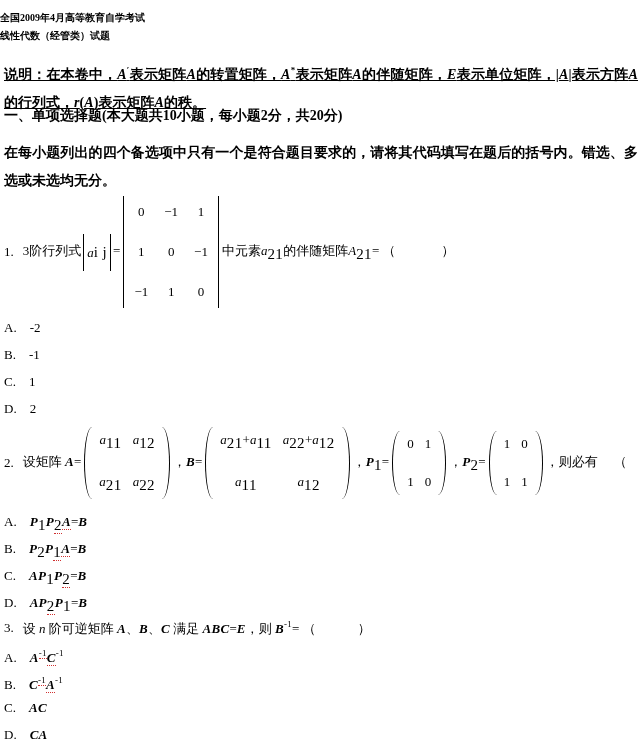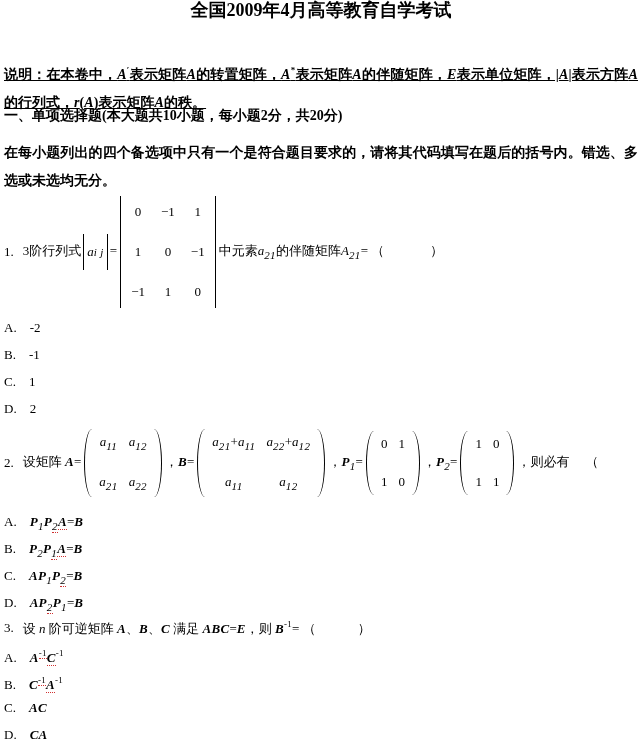--- a/index.html
+++ b/index.html
@@ -3,21 +3,21 @@
 <meta charset="utf-8">
 <style>
   html,body{margin:0;padding:0;}
   body{
     width:642px;height:743px;background:#ffffff;color:#000;
     font-family:"Liberation Serif","DejaVu Serif",serif;
     position:relative;overflow:hidden;
   }
   .abs{position:absolute;}
   
-  .hdr{left:0;right:0;top:1px;text-align:center;font-weight:bold;font-size:18px;line-height:18px;}
+  .hdr{left:0;right:0;top:9px;text-align:left;font-weight:bold;font-size:10px;line-height:18px;}
   .hdr div{white-space:nowrap;}
   
   .para{left:4px;width:634px;font-size:14px;}
   .bold{font-weight:bold;}
   #notice{top:56px;line-height:28px;text-align:justify;text-decoration:underline;}
   #secheading{top:106px;line-height:20px;}
   #instr{top:139px;line-height:28px;text-align:justify;}
   
   .q{left:4px;width:636px;display:flex;align-items:center;font-size:13px;}
   #q1{top:195px;height:114px;}
@@ -29,21 +29,21 @@
   .opts{left:4px;display:flex;flex-direction:column;font-size:13px;}
   #q1opts{top:320px;}
   #q2opts{top:514px;}
   #q3opts{top:646px;}
   .opt{height:27px;display:flex;align-items:baseline;line-height:15px;}
   .optlabel{margin-right:13px;}
   .optbody{white-space:nowrap;}
   
   .vi{font-style:italic;}
   .vb{font-weight:bold;font-style:italic;letter-spacing:0.3px;}
-  .msub{font-size:11px;vertical-align:-4px;letter-spacing:0.4px;font-style:italic;}
+  .msub{font-size:15px;vertical-align:-4px;letter-spacing:0.4px;}
   .msup{font-size:9px;vertical-align:6px;letter-spacing:0.3px;}
   .uw{border-bottom:1px dotted #d03030;}
   .gap{display:inline-block;height:1px;}
   
   .absbars{
     display:inline-flex;align-items:baseline;vertical-align:middle;
     border-left:1px solid #000;border-right:1px solid #000;
     padding:10px 3px;margin:0 2px;
   }
   
@@ -55,20 +55,21 @@
   .mcell{white-space:nowrap;}
   .paren{width:7px;flex:0 0 7px;}
   .pl{border-left:1.4px solid #000;border-top-left-radius:100% 50%;border-bottom-left-radius:100% 50%;}
   .pr{border-right:1.4px solid #000;border-top-right-radius:100% 50%;border-bottom-right-radius:100% 50%;}
 </style>
 </head>
 <body>
 
 <div class="abs hdr">
   <div>全国2009年4月高等教育自学考试</div>
+  <div>线性代数（经管类）试题</div>
 </div>
 
 <div id="notice" class="abs para bold"><span>说明：在本卷中，</span><span class="vb">A</span><span class="msup">′</span><span>表示矩阵</span><span class="vb">A</span><span>的转置矩阵，</span><span class="vb">A</span><span class="msup">*</span><span>表示矩阵</span><span class="vb">A</span><span>的伴随矩阵，</span><span class="vb">E</span><span>表示单位矩阵，|</span><span class="vb">A</span><span>|表示方阵</span><span class="vb">A</span><span>的行列式，</span><span class="vi">r</span><span>(</span><span class="vb">A</span><span>)表示矩阵</span><span class="vb">A</span><span>的秩。</span></div>
 
 <div id="secheading" class="abs para bold">一、单项选择题(本大题共10小题，每小题2分，共20分)</div>
 <div id="instr" class="abs para bold">在每小题列出的四个备选项中只有一个是符合题目要求的，请将其代码填写在题后的括号内。错选、多选或未选均无分。</div>
 
 <div id="q1" class="abs q">
   <span class="qnum">1.</span>
   <span class="qbody"><span>3阶行列式</span><span class="absbars">

